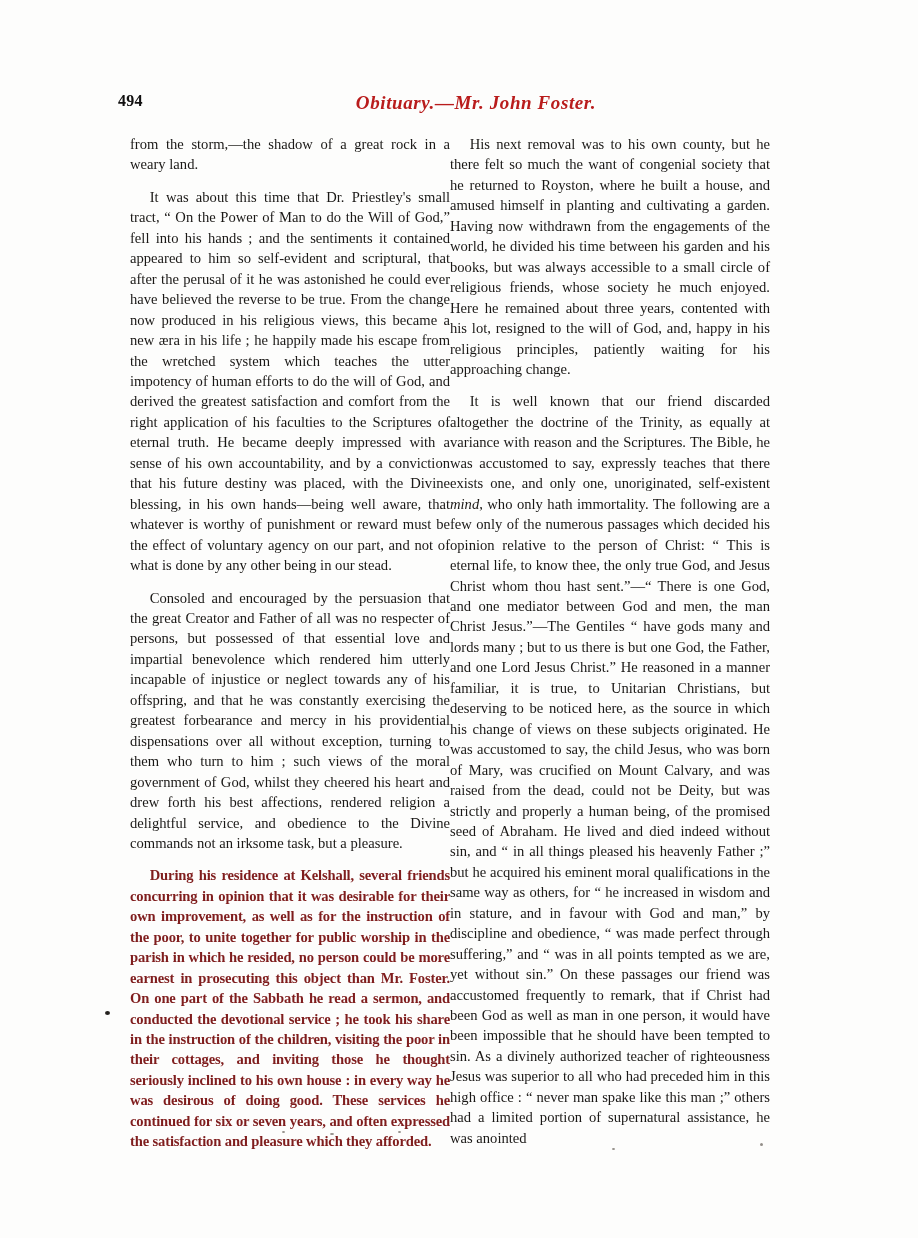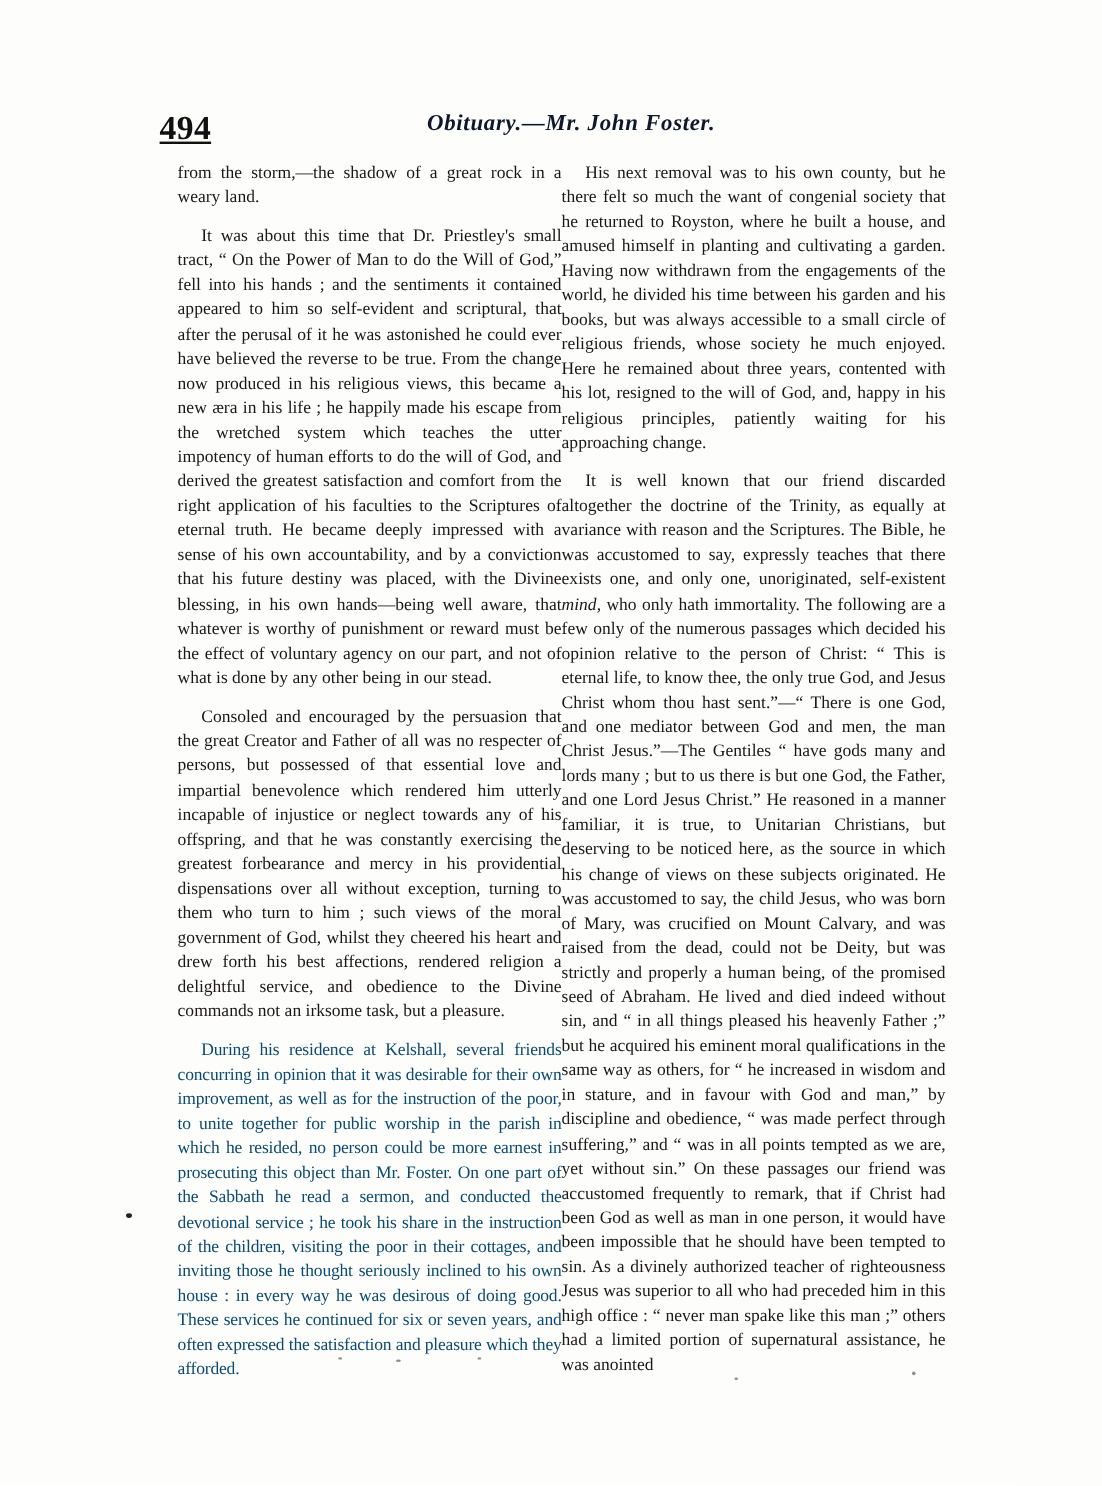--- a/index.html
+++ b/index.html
@@ -24,53 +24,52 @@
   .running-head {
     position: absolute;
     left: 118px;
     top: 92px;
     width: 672px;
     height: 22px;
   }
 
   .folio {
     position: absolute;
-    left: 15px;
+    left: 0;
     top: 0;
-    font-size: 28px;
+    font-size: 16px;
     font-weight: bold;
     letter-spacing: 0.3px;
     color: #111010;
-    text-decoration: underline;
   }
 
   .head-title {
     position: absolute;
     left: 0;
     top: 0;
     width: 672px;
     text-align: center;
     font-size: 19px;
     font-weight: bold;
     font-style: italic;
     letter-spacing: 0.6px;
-    color: #0f172a;
+    color: #b91c1c;
     padding-left: 44px;
     box-sizing: border-box;
   }
 
   
   .columns {
     position: absolute;
-    left: 116px;
+    left: 130px;
     top: 134px;
     width: 672px;
     height: 1010px;
     display: flex;
-    justify-content: flex-end;
+    justify-content: flex-start;
   }
 
   .col {
     width: 320px;
     font-size: 14.6px;
     line-height: 20.45px;
     text-align: justify;
     text-justify: inter-word;
     color: #1a1816;
     -webkit-font-smoothing: none;
@@ -87,22 +86,22 @@
   }
 
   .col p + p {
     margin-top: 12px;
   }
 
   em {
   }
 
   .smudge {
-    font-weight: normal;
-    color: #0c4a6e;
+    font-weight: bold;
+    color: #7f1d1d;
     letter-spacing: -0.15px;
   }
 
   
   .margin-speck {
     position: absolute;
     left: 105px;
     top: 1011px;
     width: 5px;
     height: 4px;

